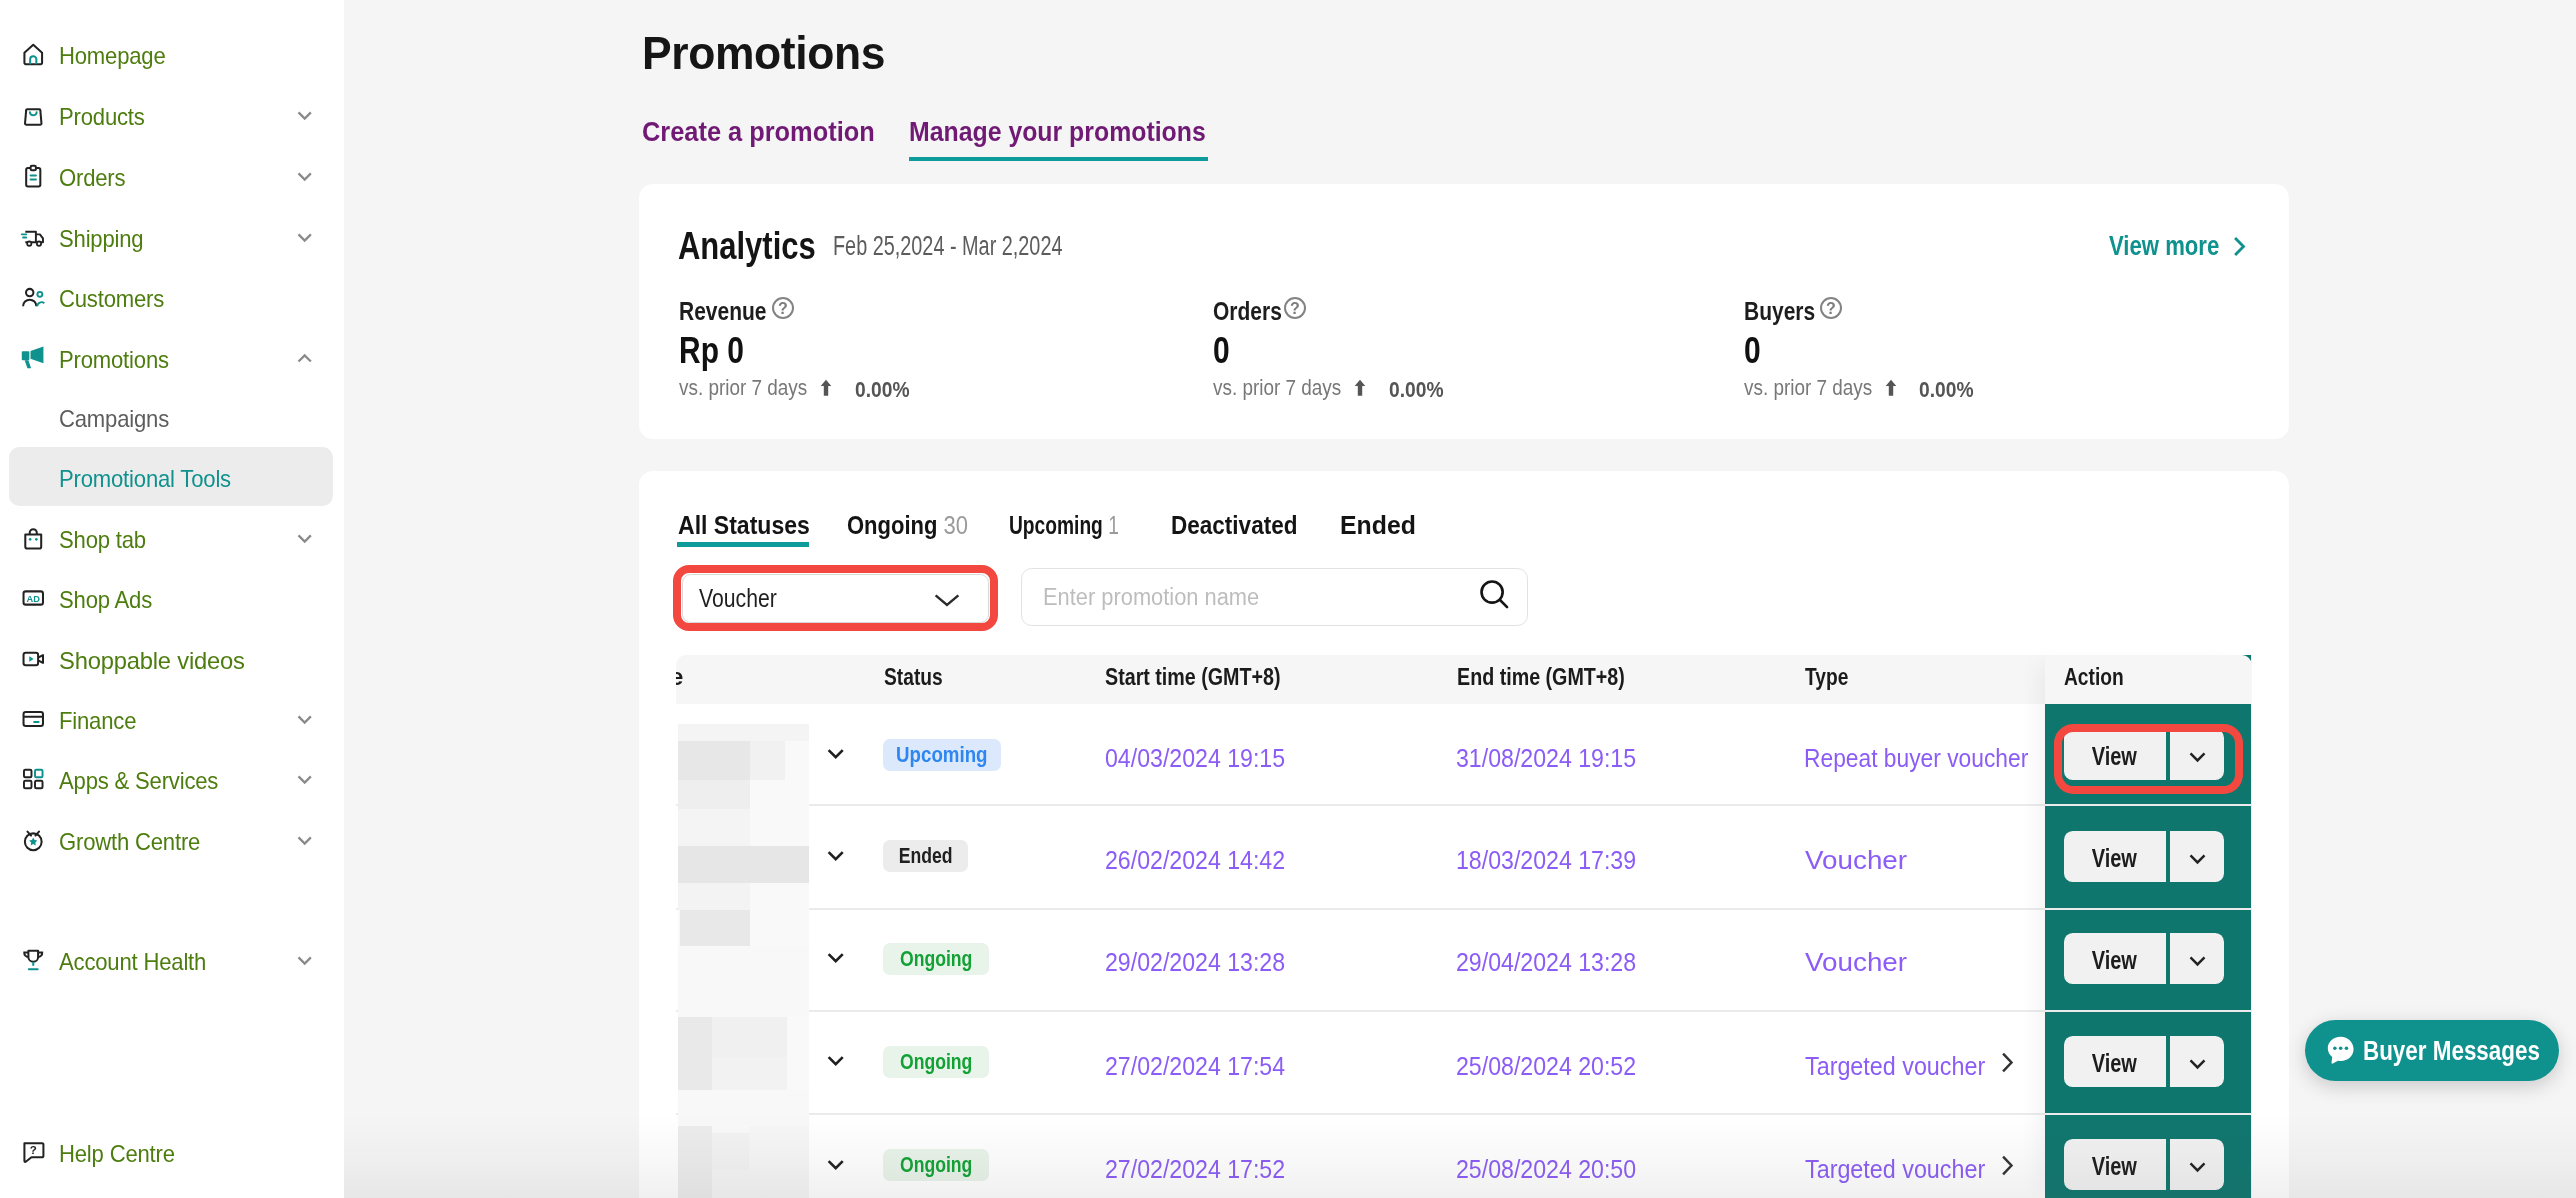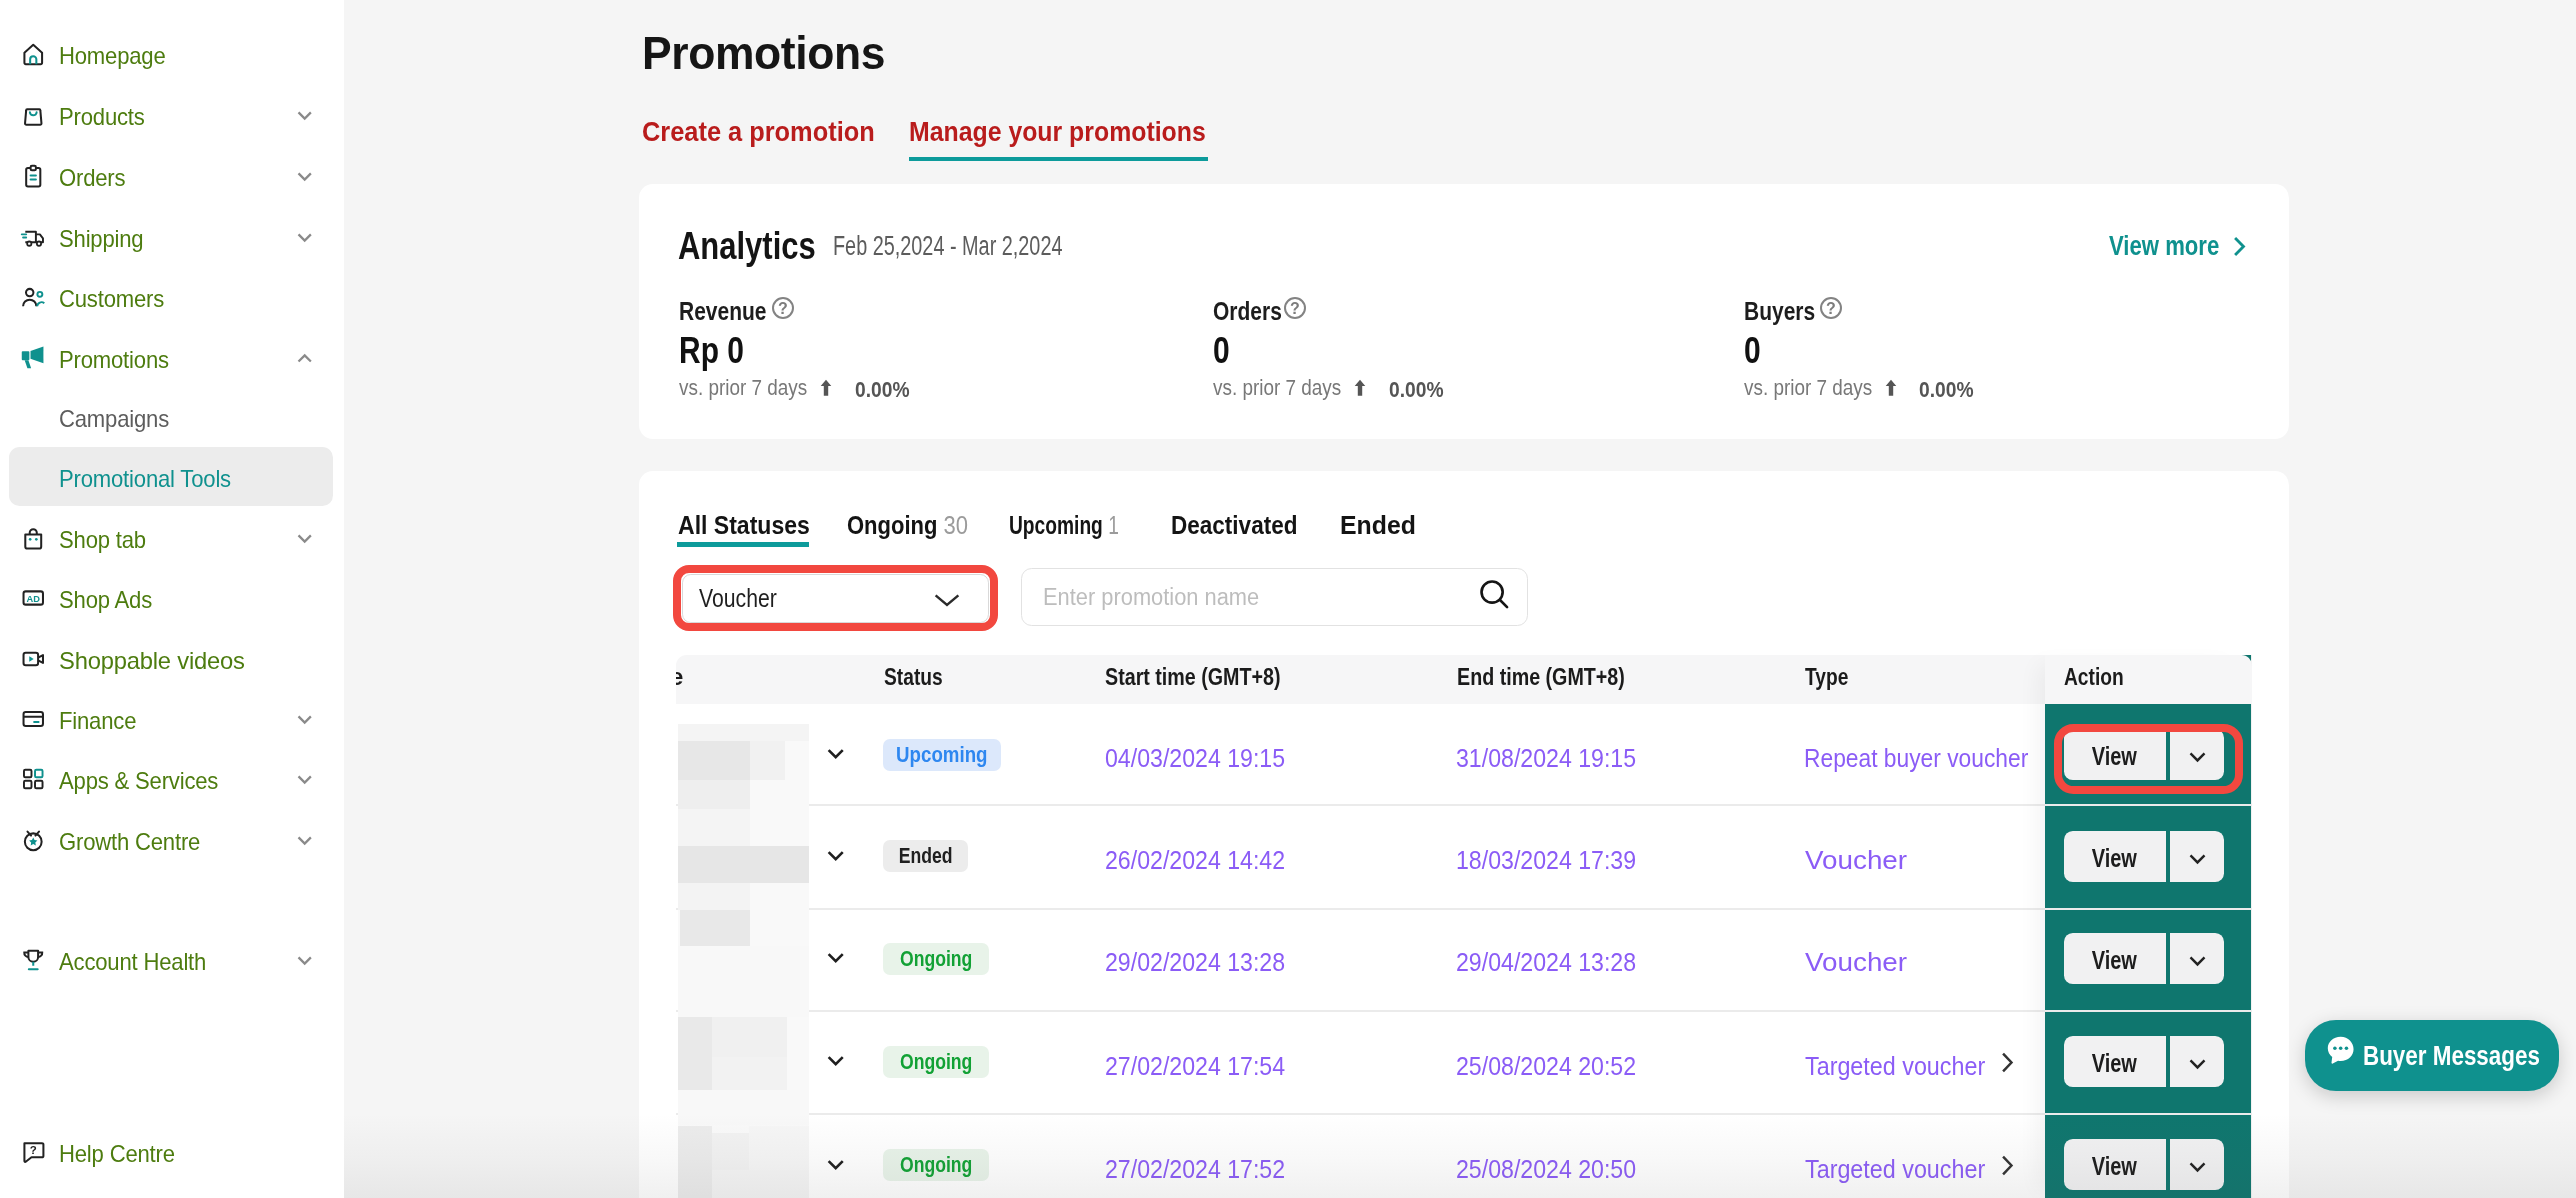--- a/index.html
+++ b/index.html
@@ -11,21 +11,21 @@
   #sidebar { position:absolute; left:0; top:0; width:344px; height:1199px; background:#fff; }
   .sitem { position:absolute; left:0; width:344px; height:60px; }
   .sitem .lbl { position:absolute; left:59px; top:calc(50% + 1.8px); transform:translateY(-50%); font-size:24px; font-weight:400; color:#4d7c0f; letter-spacing:-0.2px; white-space:nowrap; }
   .sitem .lbl .in { display:inline-block; transform:scaleX(0.92); transform-origin:0 50%; }
   .sitem svg.ic { position:absolute; left:20px; top:50%; transform:translateY(-50%); }
   .sitem svg.chev { position:absolute; left:295px; top:50%; transform:translateY(-50%); }
   .sub .lbl { font-weight:400; color:#5d5d5d; }
   #ptools-bg { position:absolute; left:8.8px; width:324px; height:59px; background:#ececec; border-radius:10.6px; }
   
   #h1 { position:absolute; left:642px; top:25px; font-size:47px; font-weight:700; color:#161616; letter-spacing:-0.4px; }
-  .toptab { position:absolute; top:117px; font-size:27px; font-weight:700; color:#b91c1c; }
+  .toptab { position:absolute; top:117px; font-size:27px; font-weight:700; color:#701a75; }
   #underline1 { position:absolute; top:157px; height:4.4px; background:#0d9b9b; }
   .card { position:absolute; left:639px; width:1650px; background:#fff; border-radius:14px; }
   
   .q { display:inline-block; width:22px; height:22px; border:2.2px solid #838383; border-radius:50%; color:#7c7c7c; font-size:16px; font-weight:700; text-align:center; line-height:20px; vertical-align:middle; }
   .metlbl { font-size:25.6px; font-weight:700; color:#1d1d1d; }
   .bignum { font-size:37px; font-weight:700; color:#111; }
   .sub7 { font-size:22px; color:#787878; }
   .pct { font-size:22px; font-weight:700; color:#555; }
   
   .stab { position:absolute; top:511px; font-size:25.6px; font-weight:700; color:#141414; }
@@ -41,21 +41,21 @@
   .cell { position:absolute; font-size:26.5px; color:#8b5cf6; }
   .pill { position:absolute; height:32px; border-radius:7px; font-size:22px; font-weight:700; text-align:center; line-height:32px; }
   .pill-up { background:#dce8fb; color:#2e87f0; }
   .pill-end { background:#ececec; color:#202020; }
   .pill-on { background:#e8f3e9; color:#12a135; }
   .vbtn { position:absolute; width:160px; height:51px; }
   .vbtn .l { position:absolute; left:0; top:0; width:102px; height:51px; background:#f1f1f2; border-radius:8.8px 0 0 8.8px; text-align:center; font-size:25px; font-weight:700; color:#1d1d1d; line-height:54px; }
   .vbtn .r { position:absolute; left:106px; top:0; width:54px; height:51px; background:#f1f1f2; border-radius:0 8.8px 8.8px 0; }
   .expchev { position:absolute; left:826px; }
   #actioncol { position:absolute; left:2045px; top:655px; width:207px; height:544px; background:#0f766e; box-shadow:-16px 0 21px -8.8px rgba(0,0,0,0.05); border-right:1.8px solid #f1f1f1; }
-  #buyermsg { position:absolute; left:2305px; top:1020px; width:254px; height:71px; background:#0f918e; border-radius:31px; box-shadow:0 5.3px 19.4px rgba(0,0,0,0.18); }
+  #buyermsg { position:absolute; left:2305px; top:1020px; width:254px; height:61px; background:#0f918e; border-radius:31px; box-shadow:0 5.3px 19.4px rgba(0,0,0,0.18); }
   #buyermsg .t { position:absolute; left:58px; top:50%; transform:translateY(-50%); color:#fff; font-size:27px; font-weight:700; }
 </style>
 </head>
 <body>
 <div id="main">
   <div id="h1"><span class="cx" style="transform:scaleX(0.945);">Promotions</span></div>
   <div class="toptab" style="left:642px;"><span class="cx" style="transform:scaleX(0.94);">Create a promotion</span></div>
   <div class="toptab" style="left:909px;"><span class="cx" style="transform:scaleX(0.92);">Manage your promotions</span></div>
   <div id="underline1" style="left:909px; width:299px;"></div>
 

